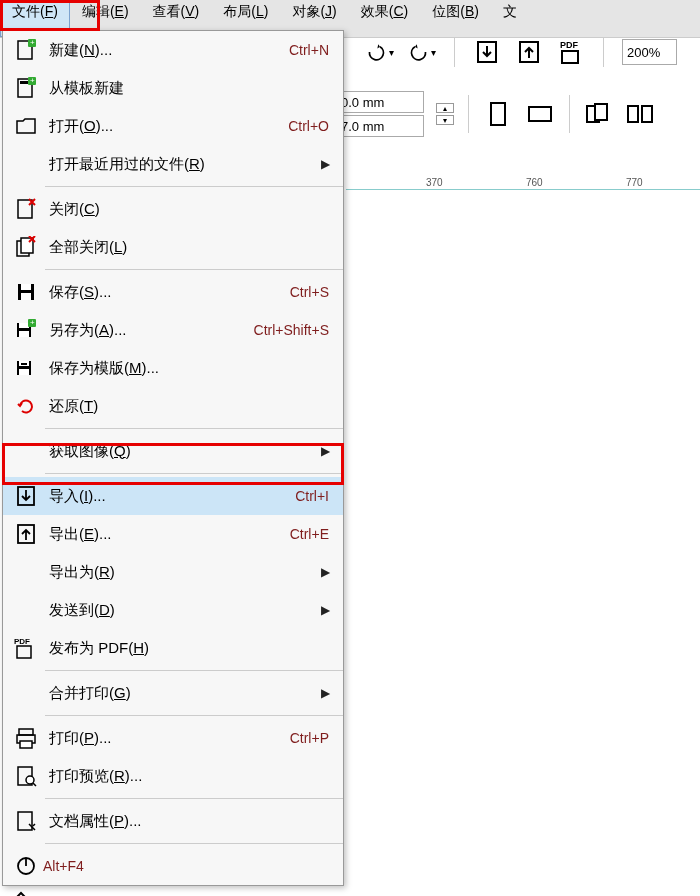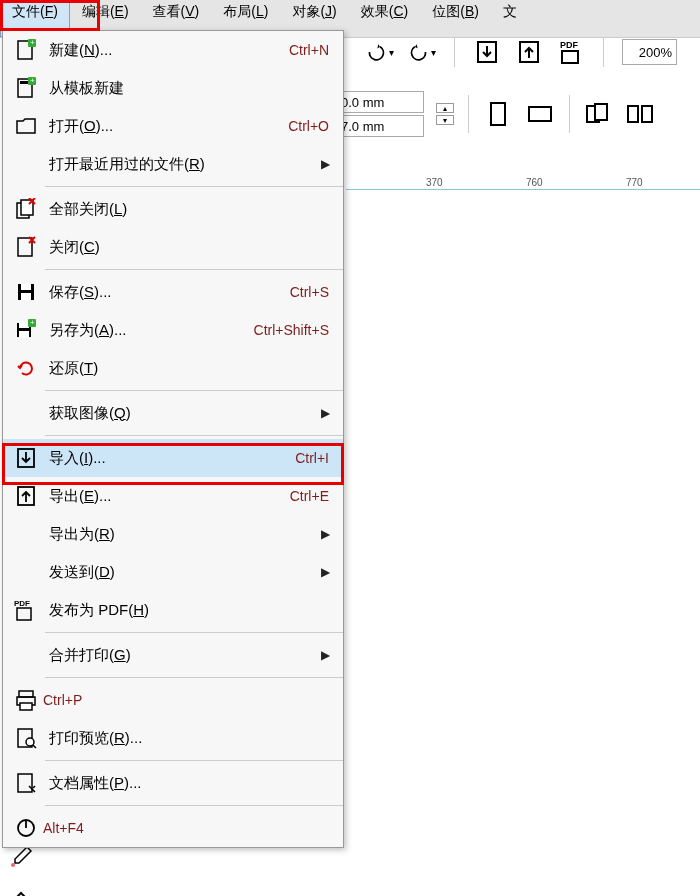--- a/index.html
+++ b/index.html
@@ -7,21 +7,21 @@
     
     .menubar { display: flex; background: #e5e5e5; height: 38px; border-bottom: 1px solid #ccc; }
     .menubar-item { padding: 3px 12px; font-size: 14px; cursor: default; white-space: nowrap; }
     .menubar-item.active { background: #d0e6f7; border: 1px solid #7da2ce; padding: 2px 11px; }
     .red-highlight-1 { position: absolute; left: 0; top: 0; width: 100px; height: 31px; border: 3px solid #e60000; pointer-events: none; z-index: 10; }
     .red-highlight-2 { position: absolute; left: 2px; top: 443px; width: 342px; height: 42px; border: 3px solid #e60000; pointer-events: none; z-index: 10; }
     
     .toolbar { position: absolute; left: 346px; top: 32px; display: flex; align-items: center; height: 40px; gap: 14px; }
     .tool-btn { width: 28px; height: 28px; display: flex; align-items: center; justify-content: center; }
     .tool-sep { width: 1px; height: 30px; background: #ccc; margin: 0 4px; }
-    .zoom-input { width: 55px; height: 26px; border: 1px solid #aaa; font-size: 13px; padding: 0 4px; text-align: right; }
+    .zoom-input { width: 55px; height: 26px; border: 1px solid #aaa; font-size: 13px; padding: 0 4px; text-align: left; }
     
     .properties { position: absolute; left: 336px; top: 90px; display: flex; align-items: center; gap: 12px; height: 48px; }
     .dim-group { display: flex; flex-direction: column; gap: 2px; }
     .dim-input { width: 88px; height: 22px; border: 1px solid #aaa; font-size: 13px; padding: 0 4px; }
     .prop-btn { width: 30px; height: 30px; display: flex; align-items: center; justify-content: center; }
     .prop-sep { width: 1px; height: 38px; background: #ccc; margin: 0 2px; }
     
     .ruler-area { position: absolute; left: 346px; top: 175px; right: 0; height: 30px; }
     .ruler-line { position: absolute; left: 0; top: 14px; right: 0; height: 1px; background: #8cc; }
     .ruler-tick { position: absolute; top: 2px; font-size: 10px; color: #555; }
@@ -188,35 +188,35 @@
     </div>
     <div class="menu-row">
       <div class="menu-icon"></div>
       <div class="menu-label">打开最近用过的文件(<span class="under">R</span>)</div>
       <div class="menu-arrow">▶</div>
     </div>
     <div class="menu-sep"></div>
     <div class="menu-row">
       <div class="menu-icon">
         <svg width="22" height="22">
+          <rect x="3" y="2" width="14" height="18" fill="none" stroke="#000" stroke-width="1.5"></rect>
+          <path d="M14 1 L20 7 M20 1 L14 7" stroke="#d00" stroke-width="2"></path>
+        </svg>
+      </div>
+      <div class="menu-label">关闭(<span class="under">C</span>)</div>
+    </div>
+    <div class="menu-row">
+      <div class="menu-icon">
+        <svg width="22" height="22">
           <rect x="2" y="5" width="12" height="15" fill="none" stroke="#000" stroke-width="1.5"></rect>
           <rect x="6" y="2" width="12" height="15" fill="#fff" stroke="#000" stroke-width="1.5"></rect>
           <path d="M14 0 L20 6 M20 0 L14 6" stroke="#d00" stroke-width="2"></path>
         </svg>
       </div>
       <div class="menu-label">全部关闭(<span class="under">L</span>)</div>
-    </div>
-    <div class="menu-row">
-      <div class="menu-icon">
-        <svg width="22" height="22">
-          <rect x="3" y="2" width="14" height="18" fill="none" stroke="#000" stroke-width="1.5"></rect>
-          <path d="M14 1 L20 7 M20 1 L14 7" stroke="#d00" stroke-width="2"></path>
-        </svg>
-      </div>
-      <div class="menu-label">关闭(<span class="under">C</span>)</div>
     </div>
     <div class="menu-sep"></div>
     <div class="menu-row">
       <div class="menu-icon">
         <svg width="20" height="20">
           <rect x="2" y="2" width="16" height="16" fill="#000"></rect>
           <rect x="5" y="2" width="10" height="6" fill="#fff"></rect>
           <rect x="5" y="11" width="10" height="7" fill="#fff"></rect>
         </svg>
       </div>
@@ -231,20 +231,31 @@
           <rect x="4" y="12" width="10" height="6" fill="#fff"></rect>
           <rect x="13" y="0" width="8" height="8" fill="#3a3" rx="1"></rect>
           <text x="15" y="6" font-size="8" fill="#fff">+</text>
         </svg>
       </div>
       <div class="menu-label">另存为(<span class="under">A</span>)...</div>
       <div class="menu-shortcut">Ctrl+Shift+S</div>
     </div>
     <div class="menu-row">
       <div class="menu-icon">
+        <svg width="22" height="22">
+          <rect x="2" y="4" width="14" height="14" fill="#000"></rect>
+          <rect x="4" y="4" width="10" height="5" fill="#fff"></rect>
+          <rect x="6" y="6" width="6" height="2" fill="#000"></rect>
+          <rect x="4" y="12" width="10" height="6" fill="#fff"></rect>
+        </svg>
+      </div>
+      <div class="menu-label">保存为模版(<span class="under">M</span>)...</div>
+    </div>
+    <div class="menu-row">
+      <div class="menu-icon">
         <svg width="20" height="20">
           <path d="M4 10 A6 6 0 1 1 6 15" fill="none" stroke="#d00" stroke-width="2"></path>
           <path d="M2 8 L4 10 L6 7" fill="none" stroke="#d00" stroke-width="2"></path>
         </svg>
       </div>
       <div class="menu-label">还原(<span class="under">T</span>)</div>
     </div>
     <div class="menu-sep"></div>
     <div class="menu-row">
       <div class="menu-icon"></div>
@@ -299,20 +310,21 @@
     </div>
     <div class="menu-sep"></div>
     <div class="menu-row">
       <div class="menu-icon">
         <svg width="22" height="22">
           <rect x="4" y="2" width="14" height="6" fill="none" stroke="#000" stroke-width="1.5"></rect>
           <rect x="2" y="8" width="18" height="8" fill="none" stroke="#000" stroke-width="1.5"></rect>
           <rect x="5" y="14" width="12" height="7" fill="#fff" stroke="#000" stroke-width="1.5"></rect>
         </svg>
       </div>
+      <div class="menu-label">打印(<span class="under">P</span>)...</div>
       <div class="menu-shortcut">Ctrl+P</div>
     </div>
     <div class="menu-row">
       <div class="menu-icon">
         <svg width="22" height="22">
           <rect x="3" y="2" width="14" height="18" fill="none" stroke="#000" stroke-width="1.5"></rect>
           <circle cx="15" cy="15" r="4" fill="#fff" stroke="#000" stroke-width="1.5"></circle>
           <path d="M18 18 L21 21" stroke="#000" stroke-width="1.5"></path>
         </svg>
       </div>

